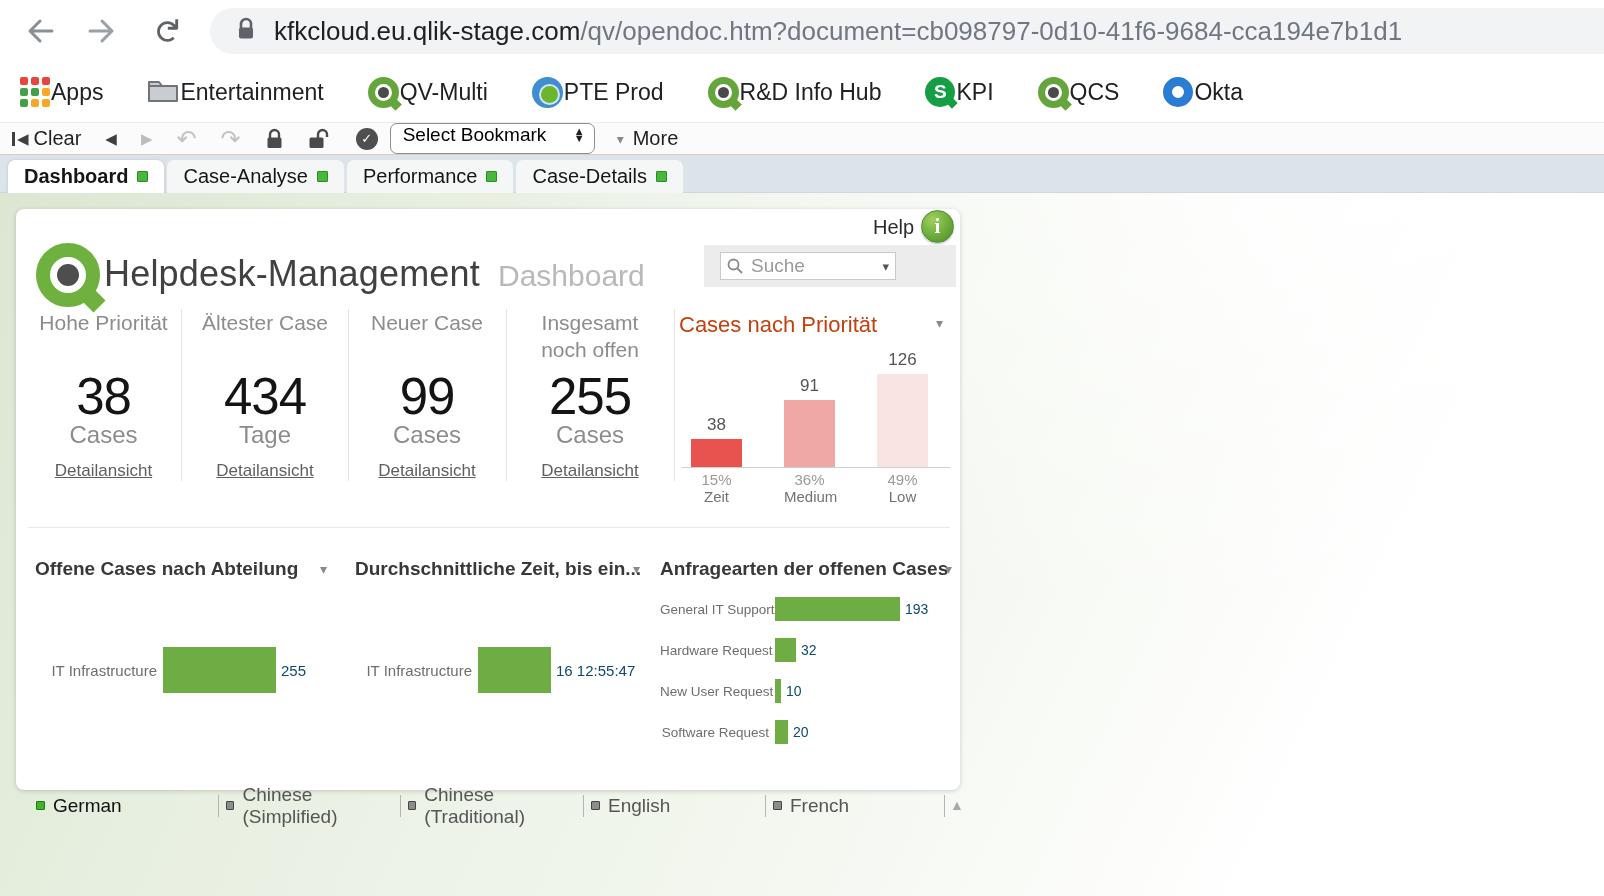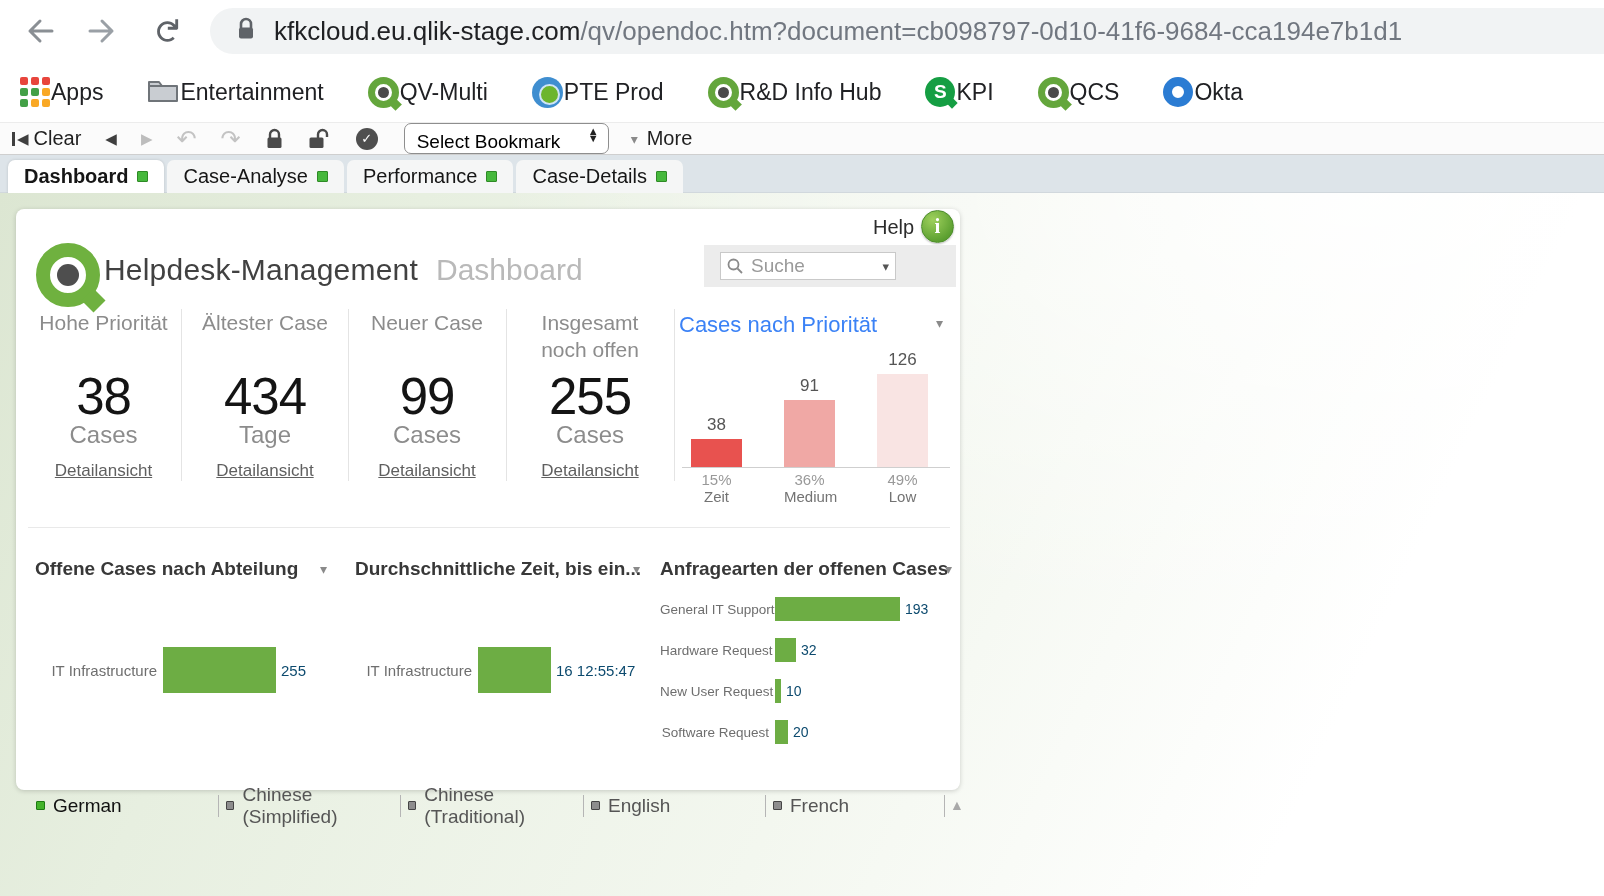--- a/index.html
+++ b/index.html
@@ -36,21 +36,21 @@
 
   
   .qv-toolbar{height:33px;display:flex;align-items:center;background:#fbfbfb;border-top:1px solid #ececec;border-bottom:1px solid #cfcfcf;padding-left:10px;gap:0}
   .tbtn{display:flex;align-items:center;cursor:pointer;padding:0 12px;height:100%}
   .skip-bar{display:inline-block;width:3px;height:14px;background:#3f3f3f;margin-right:2px}
   .tri{font-size:15px;line-height:1}
   .tri-dark{color:#3f3f3f}.tri-grey{color:#bdbdbd}
   .clear-label{font-size:20px;color:#1f1f1f;margin-left:5px}
   .curve{font-size:24px;color:#c3c3c3;line-height:1}
   .check-circle{width:22px;height:22px;border-radius:50%;background:#4f4f4f;color:#fff;font-size:13px;display:flex;align-items:center;justify-content:center}
-  .select-box{margin-left:14px;width:205px;height:31px;background:#fff;border:1.5px solid #8e8e8e;border-radius:7px;display:flex;align-items:flex-end;padding-left:12px;cursor:pointer;position:relative}
+  .select-box{width:205px;height:31px;background:#fff;border:1.5px solid #8e8e8e;border-radius:7px;display:flex;align-items:flex-start;padding-left:12px;cursor:pointer;position:relative}
   .select-box .sel-label{font-size:19px;color:#000}
   .sel-arrows{position:absolute;right:9px;top:4px;display:flex;flex-direction:column;line-height:.62;color:#222;font-size:11px}
   .more-wrap{display:flex;align-items:center;gap:9px;margin-left:22px;cursor:pointer}
   .more-caret{color:#8a8a8a;font-size:14px}
   .more-label{font-size:20px;color:#1f1f1f}
 
   
   .tab-strip{height:38px;background:#dde4e9;padding:5px 0 0 8px;display:flex;border-bottom:1px solid rgba(0,0,0,.05)}
   .sheet-tab{height:33px;display:flex;align-items:center;gap:9px;padding:0 16px;background:#f5f6f6;border-radius:7px 7px 0 0;margin-right:3px;cursor:pointer;font-size:20px;color:#161616}
   .sheet-tab.active{background:#fff;font-weight:bold;box-shadow:0 0 3px rgba(0,0,0,.15)}
@@ -61,40 +61,40 @@
     radial-gradient(ellipse at 85% 0%, rgba(255,255,255,.9), transparent 45%),
     linear-gradient(115deg,#dce6d2 0%,#e7efe0 22%,#f3f7ef 55%,#ffffff 82%);}
 
   
   .panel{position:absolute;left:16px;top:16px;width:944px;height:581px;background:#fff;border-radius:8px;box-shadow:0 1px 5px rgba(0,0,0,.18)}
   .qlogo{position:absolute;left:20px;top:34px;width:64px;height:64px}
   .qlogo .ring{position:absolute;inset:0;border-radius:50%;border:14px solid #6fb13f;background:#fff}
   .qlogo .dot{position:absolute;left:50%;top:50%;width:22px;height:22px;margin:-11px 0 0 -11px;border-radius:50%;background:#4e4e4e}
   .qlogo .tail{position:absolute;right:-2px;bottom:-2px;width:17px;height:17px;background:#6fb13f;transform:rotate(45deg)}
   .title-row{position:absolute;left:88px;top:44px;display:flex;gap:18px;align-items:baseline}
-  .app-title{font-size:30px;color:#414141;font-weight:500;letter-spacing:.2px}
+  .app-title{font-size:36px;color:#414141;font-weight:500;letter-spacing:.2px}
   .app-subtitle{font-size:30px;color:#b9b9b9;font-weight:500}
   .help-label{position:absolute;left:857px;top:7px;font-size:20px;color:#2c2c2c;cursor:pointer}
   .info-ic{position:absolute;left:905px;top:1px;width:33px;height:33px;border-radius:50%;background:radial-gradient(circle at 35% 28%,#9ed05c,#5a9e2f 75%);border:1px solid #4c8c2b;color:#fff;font-size:21px;font-weight:bold;font-family:"Liberation Serif",serif;display:flex;align-items:center;justify-content:center;cursor:pointer;box-shadow:0 1px 2px rgba(0,0,0,.25)}
   .search-wrap{position:absolute;left:688px;top:36px;width:252px;height:42px;background:#ececec}
   .search-input-box{position:absolute;left:16px;top:7px;width:176px;height:28px;background:#fff;border:1px solid #c9c9c9;display:flex;align-items:center;padding:0 6px}
   .search-input-box input{border:none;outline:none;flex:1;font-size:19px;color:#444;min-width:0;font-family:"Liberation Sans",sans-serif}
   .search-input-box input::placeholder{color:#9a9a9a}
   .search-caret{color:#555;font-size:13px;cursor:pointer}
 
   
   .kpi{position:absolute;top:100px;height:180px;text-align:center}
   .kpi .klabel{font-size:21px;line-height:27px;color:#8c8c8c}
   .kpi .kvalue{position:absolute;left:0;right:0;top:58px;font-size:51px;color:#141414;letter-spacing:-1px}
   .kpi .kunit{position:absolute;left:0;right:0;top:112px;font-size:24px;color:#8c8c8c}
   .kpi .klink{position:absolute;left:0;right:0;top:152px;font-size:17px;color:#5f5f5f;text-decoration:underline;cursor:pointer}
   .vsep{position:absolute;top:100px;height:172px;width:1px;background:#e4e4e4}
 
   
-  .pchart-title{position:absolute;left:663px;top:103px;font-size:22px;color:#3b82f6}
+  .pchart-title{position:absolute;left:663px;top:103px;font-size:22px;color:#c2410c}
   .caret-ic{position:absolute;color:#8a8a8a;font-size:14px;cursor:pointer}
   .pchart{position:absolute;left:663px;top:128px;width:278px;height:175px}
   .paxis{position:absolute;left:3px;top:130px;width:268px;height:1px;background:#cfcfcf}
   .pcol{position:absolute;top:0;width:51px;height:130px}
   .pbar{position:absolute;left:0;bottom:0;width:51px;cursor:pointer}
   .pval{position:absolute;left:-10px;width:71px;text-align:center;font-size:17px;color:#555}
   .ppct{position:absolute;top:134px;width:51px;text-align:center;font-size:15px;color:#999}
   .pcat{position:absolute;top:151px;width:51px;text-align:center;font-size:15px;color:#737373}
 
   .hdivider{position:absolute;left:12px;top:318px;width:922px;height:1px;background:#e9e9e9}

